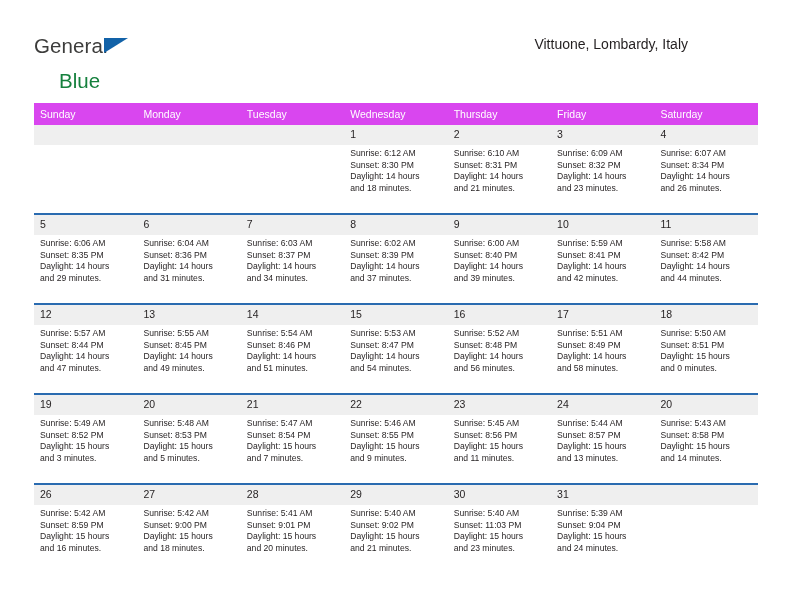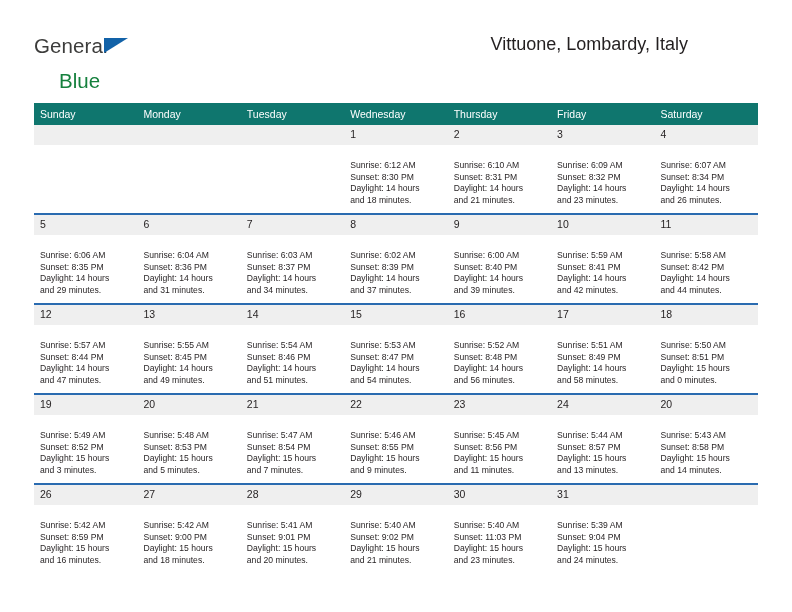--- a/index.html
+++ b/index.html
@@ -67,38 +67,38 @@
     top: 0;
     text-align: right;
   }
   .cal-title {
     font-size: 25px;
     color: #231f20;
     line-height: 30px;
     white-space: nowrap;
   }
   .cal-subtitle {
-    font-size: 18px;
+    font-size: 14px;
     color: #231f20;
     line-height: 20px;
     margin-top: 4px;
     white-space: nowrap;
   }
 
   
   .calendar {
     position: absolute;
     left: 34px;
     top: 103px;
     width: 724px;
     border-collapse: collapse;
     table-layout: fixed;
   }
   .calendar th {
-    background: #0f766e;
+    background: #d946ef;
     color: #ffffff;
     font-size: 10.5px;
     font-weight: normal;
     text-align: left;
     padding: 5px 0 5px 6px;
     height: 12px;
     vertical-align: middle;
     border: none;
   }
   .calendar td {
@@ -118,21 +118,21 @@
     font-size: 10.5px;
     color: #231f20;
     line-height: 11px;
     padding: 4px 0 5px 6px;
     min-height: 11px;
   }
   .daynum.empty {
     color: transparent;
   }
   .details {
-    padding: 15px 6px 0 6px;
+    padding: 3px 6px 0 6px;
     font-size: 8.6px;
     line-height: 11.6px;
     color: #231f20;
   }
   .details div {
     white-space: nowrap;
   }
 </style>
 </head>
 <body>

